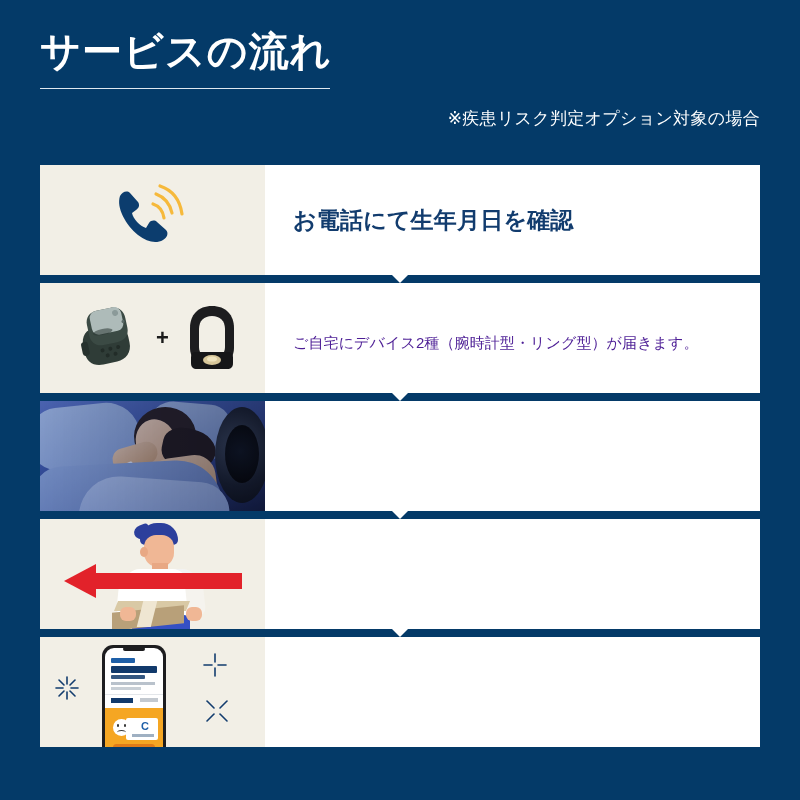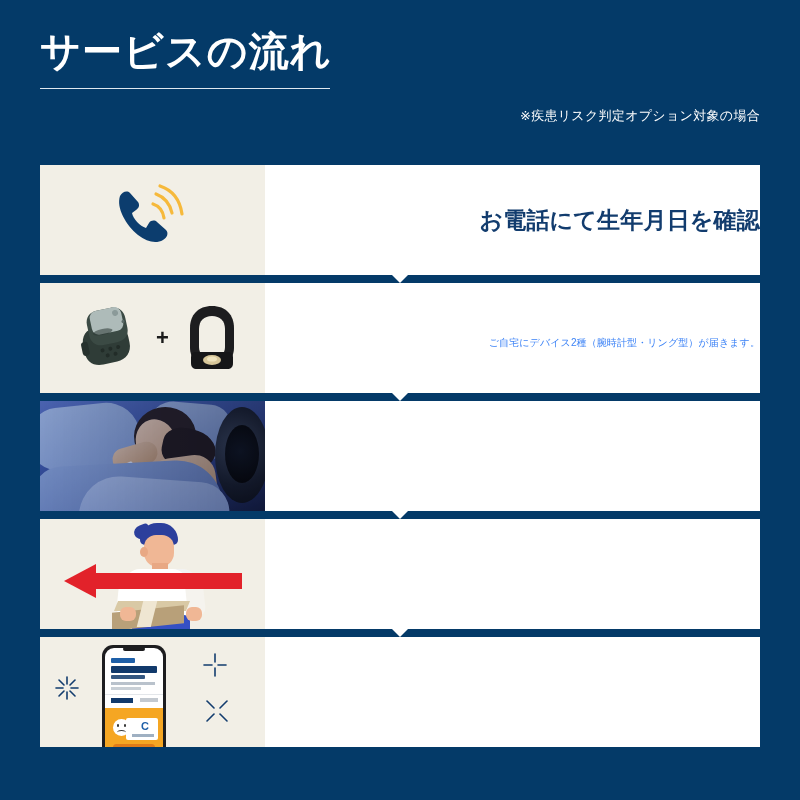--- a/index.html
+++ b/index.html
@@ -30,21 +30,21 @@
     white-space: nowrap;
   }
   .title-rule {
     width: 290px;
     height: 1px;
     background: #dfe7ef;
     margin: 0;
   }
   .header-note {
     color: #ffffff;
-    font-size: 13px;
+    font-size: 17px;
     text-align: right;
     padding: 18px 40px 0 0;
     letter-spacing: 0.3px;
     white-space: nowrap;
   }
 
   
   .steps {
     position: absolute;
     left: 40px;
@@ -84,33 +84,32 @@
     display: flex;
     align-items: center;
     justify-content: center;
   }
   .step-body {
     flex: 1;
     padding: 0 0 0 28px;
     display: flex;
     flex-direction: column;
     justify-content: center;
-    text-align: right;
   }
   .step-title {
     color: #123c6e;
     font-size: 23px;
     font-weight: bold;
     letter-spacing: 0.2px;
     line-height: 1.25;
     white-space: nowrap;
   }
   .step-desc {
-    color: #3b82f6;
-    font-size: 10px;
+    color: #4c1d95;
+    font-size: 15px;
     line-height: 1.4;
     margin-top: 9px;
     letter-spacing: 0.1px;
     white-space: nowrap;
   }
   .step-body.no-desc { justify-content: center; }
 
   
   .phone-icon { width: 110px; height: 80px; }
 

